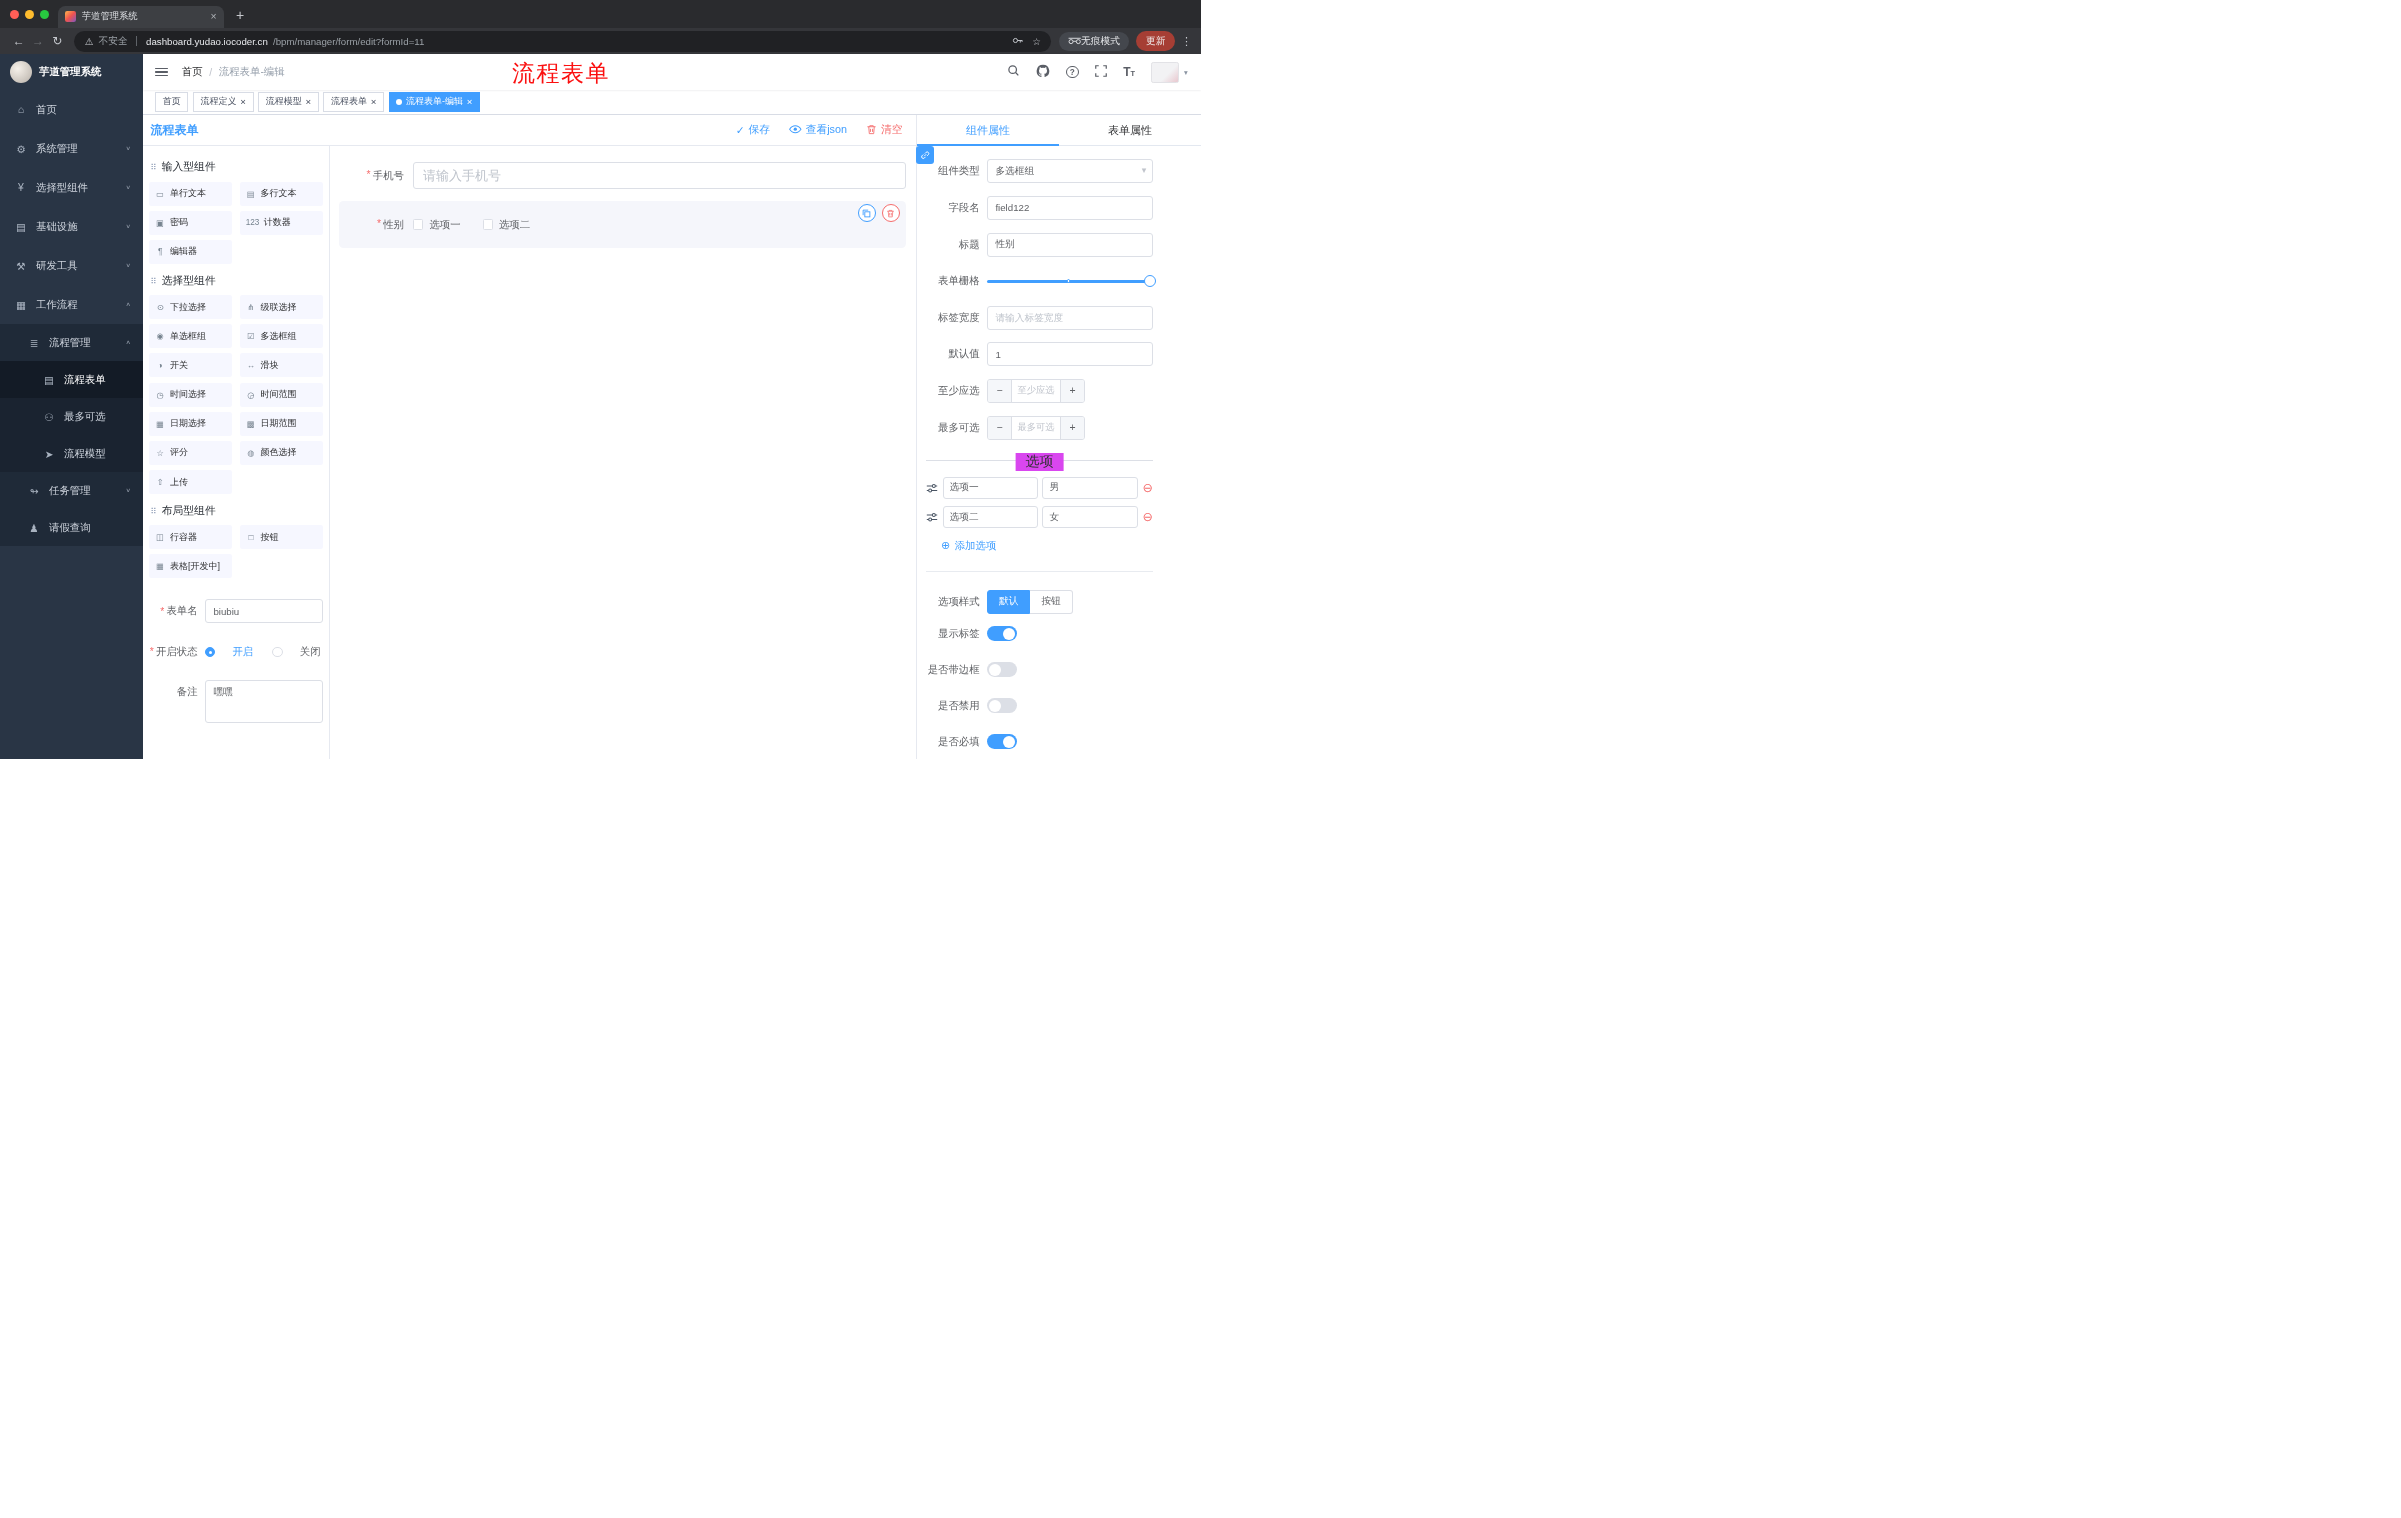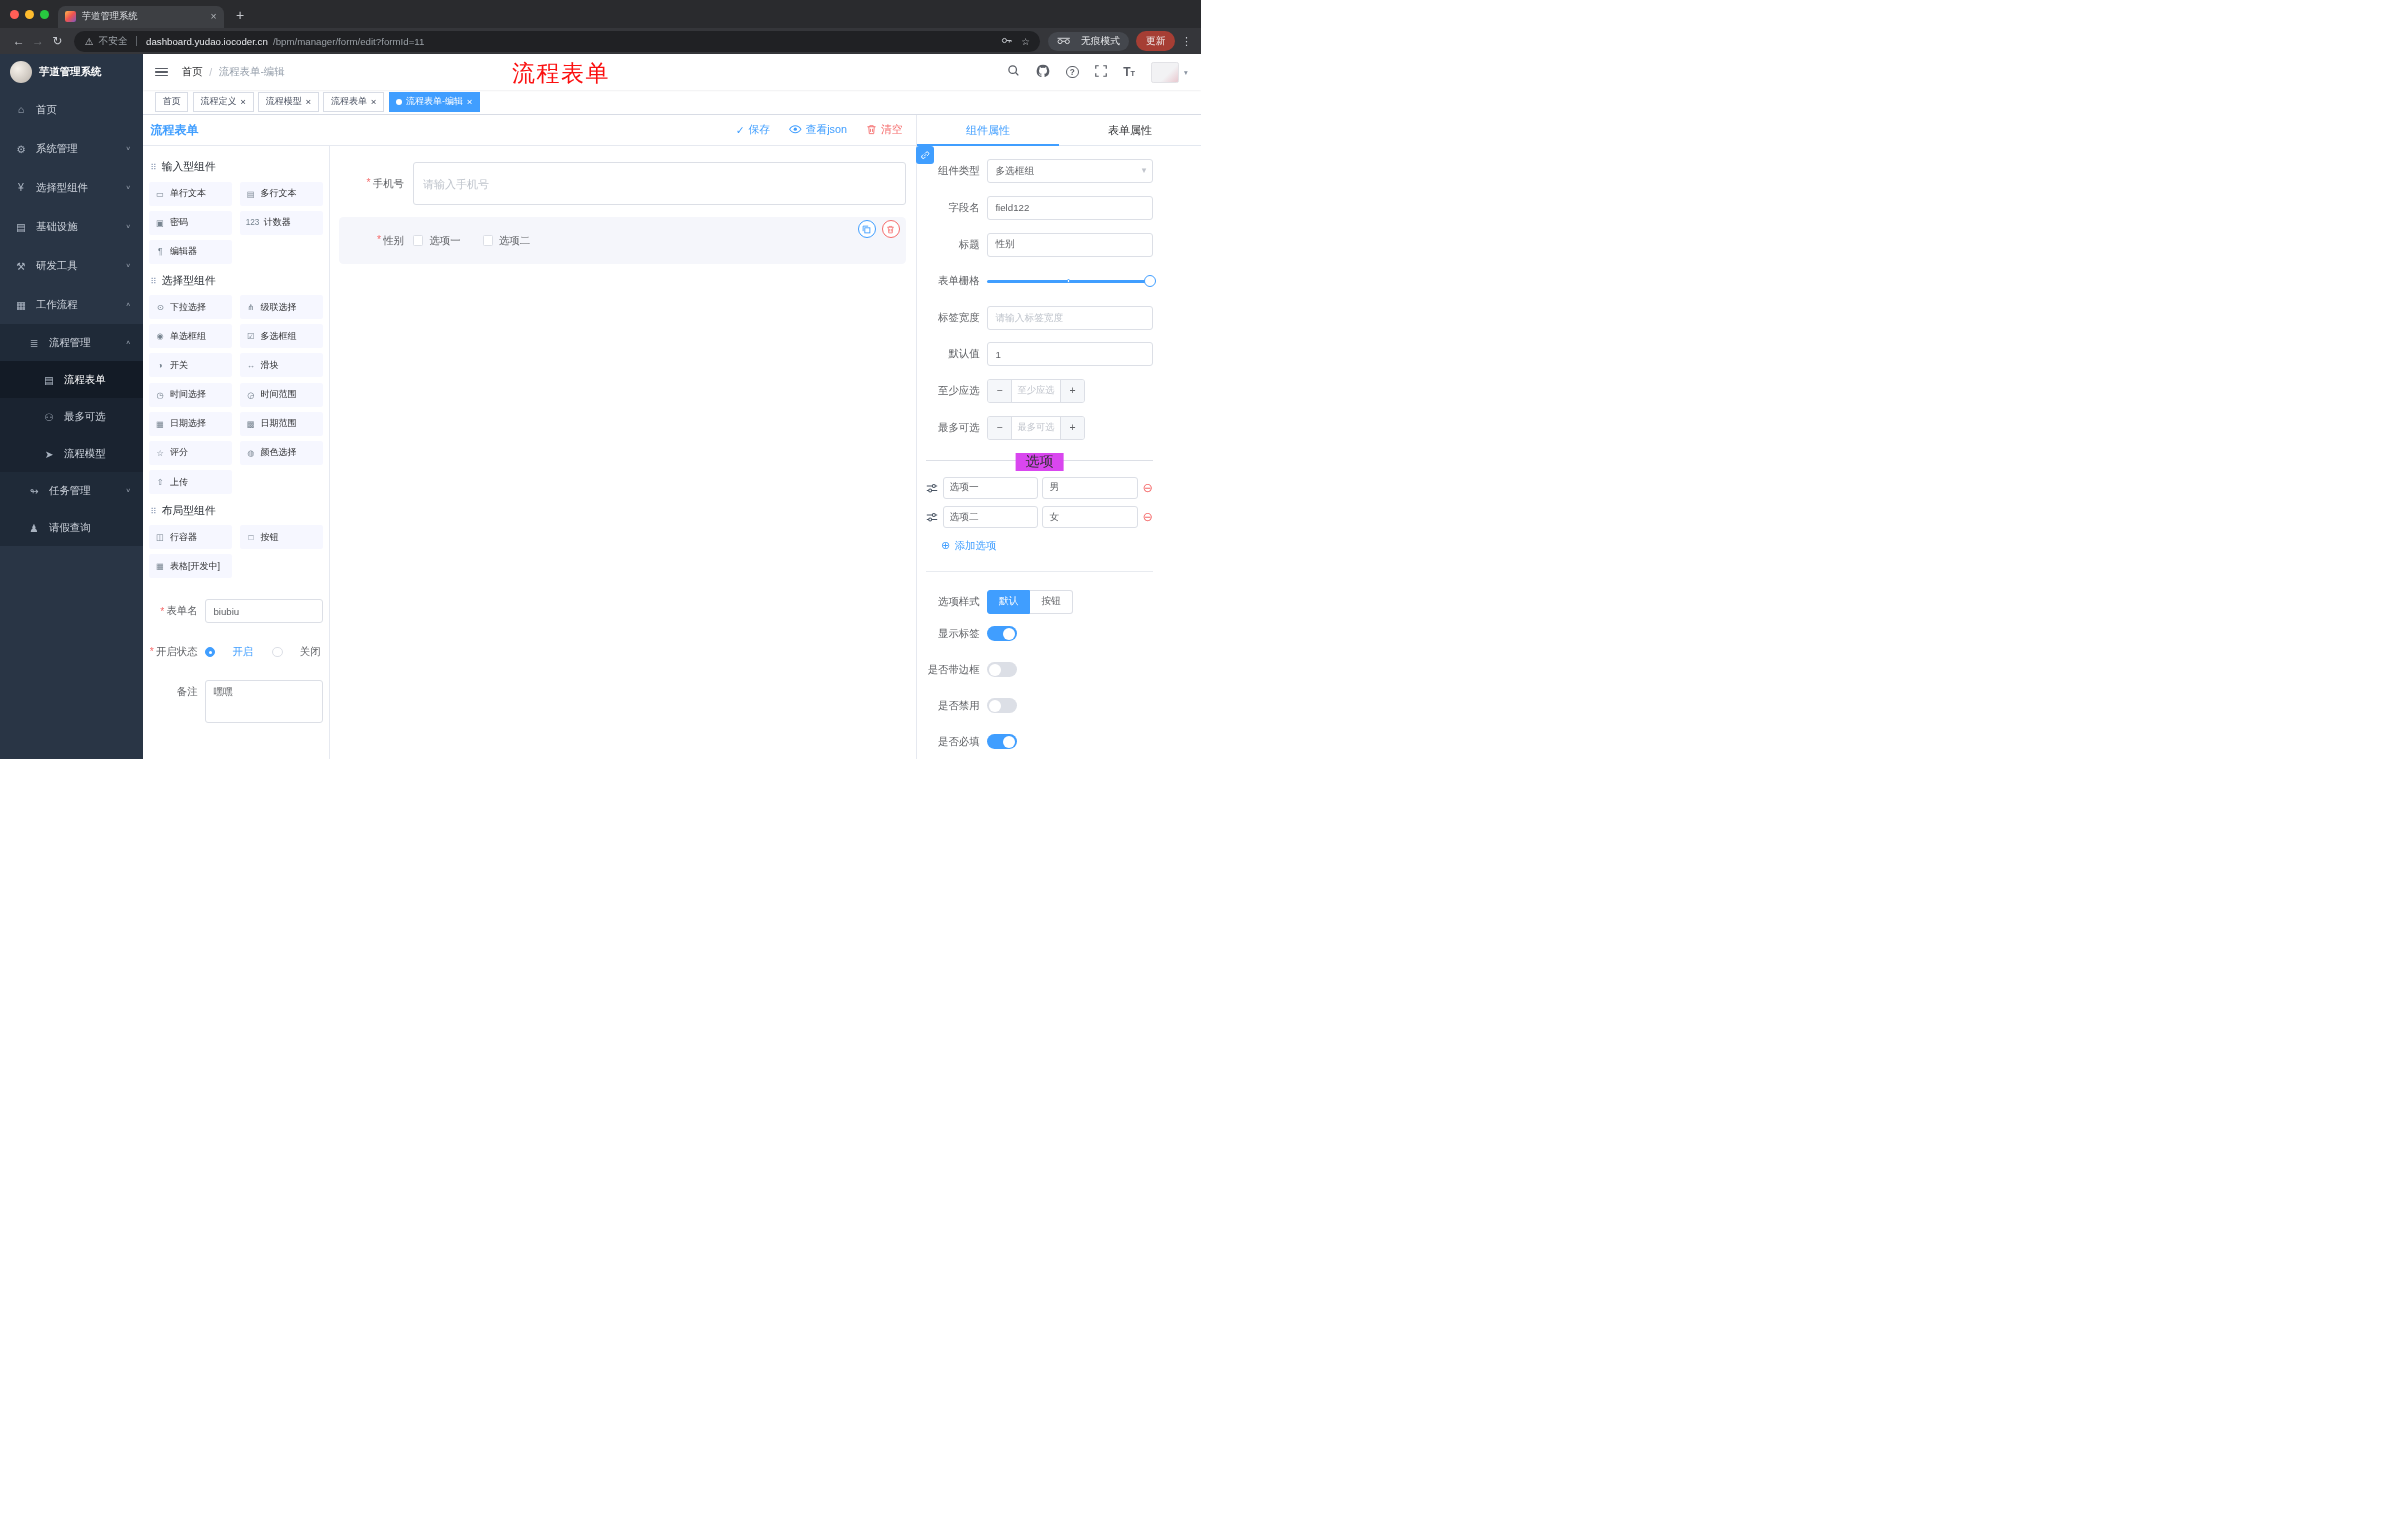--- a/index.html
+++ b/index.html
@@ -20,21 +20,21 @@
   .newtab { position:absolute; left:236px; bottom:5.2px; color:#c6c8cc; font-size:14px; line-height:1; }
   .toolbar { position:absolute; top:27.5px; left:0; right:0; height:27px; background:#35363a; display:flex; align-items:center; padding:0 9px; }
   .nav-btn { color:#c7cacf; font-size:12px; width:19.3px; text-align:center; flex:none; }
   .nav-btn.disabled { color:#6e7175; }
   .omnibox { flex:1; height:21px; margin:0 7.4px; background:#202124; border-radius:10.4px; display:flex; align-items:center; padding:0 10.4px; font-size:9.7px; color:#9aa0a6; gap:5.2px; min-width:0; }
   .warn-glyph { color:#c7cacf; font-size:9.7px; }
   .omni-sep { width:0.7px; height:10.4px; background:#5f6368; margin:0 3.7px; flex:none; }
   .url-host { color:#e8eaed; white-space:nowrap; }
   .url-path { color:#9aa0a6; white-space:nowrap; overflow:hidden; }
   .omni-right { margin-left:auto; display:flex; gap:9.7px; color:#c7cacf; align-items:center; }
-  .incog { display:flex; align-items:center; gap:11px; background:#44474d; border-radius:10.4px; padding:3px 9px; color:#e8eaed; font-size:9.7px; flex:none; margin-right:7.4px; }
+  .incog { display:flex; align-items:center; gap:0; background:#44474d; border-radius:10.4px; padding:3px 9px; color:#e8eaed; font-size:9.7px; flex:none; margin-right:7.4px; }
   .update-pill { background:#a63e34; color:#f2f2f2; border-radius:10.4px; padding:3.7px 9.7px; font-size:9.7px; flex:none; }
   .menu-dots { color:#c7cacf; font-size:11px; margin-left:6px; }
 
   
   .app { position:absolute; top:54px; left:0; right:0; bottom:0; }
 
   
   .sidebar { position:absolute; top:0; left:0; width:143px; height:100%; background:#293545; color:#cfd5de; overflow:hidden; }
   .logo-row { height:36px; display:flex; align-items:center; gap:7.4px; padding:0 9.7px; }
   .logo-avatar { width:22px; height:22px; border-radius:50%; background:radial-gradient(circle at 35% 35%,#f6f1ea,#b7b0a8); flex:none; }
@@ -103,21 +103,21 @@
   .rdot { width:10.4px; height:10.4px; border-radius:50%; border:0.7px solid #dcdfe6; background:#fff; position:relative; flex:none; }
   .radio.checked .rdot { border-color:#409eff; background:#409eff; }
   .radio.checked .rdot::after { content:""; position:absolute; left:3px; top:3px; width:3px; height:3px; border-radius:50%; background:#fff; }
   .radio.checked .rlabel { color:#409eff; }
   .ttextarea { width:100%; height:43px; border:0.7px solid #dcdfe6; border-radius:3px; padding:4.5px 7.4px; font-size:9.7px; color:#606266; resize:none; }
 
   
   .canvas { flex:1; padding:16.3px 10.4px 0 9px; min-width:0; }
   .crow { display:flex; align-items:center; }
   .clabel { width:74px; flex:none; display:flex; justify-content:flex-end; gap:2.2px; padding-right:9px; font-size:10.4px; color:#606266; white-space:nowrap; }
-  .cinput { flex:1; height:43px; border:0.7px solid #dcdfe6; border-radius:3px; padding:0 9px; font-size:11px; color:#606266; min-width:0; }
+  .cinput { flex:1; height:27px; border:0.7px solid #dcdfe6; border-radius:3px; padding:0 9px; font-size:13px; color:#606266; min-width:0; }
   .selected-item { position:relative; background:#f5f6fb; border-radius:4.5px; padding:16.3px 9px 16.3px 0; margin-top:12px; }
   .item-tools { position:absolute; top:3px; right:6px; display:flex; gap:6px; }
   .tool-btn { width:18px; height:18px; border-radius:50%; background:#fff; display:flex; align-items:center; justify-content:center; cursor:pointer; }
   .tool-copy { border:0.7px solid #409eff; color:#409eff; }
   .tool-del { border:0.7px solid #f56c6c; color:#f56c6c; }
   .cb-group { display:flex; gap:22px; align-items:center; }
   .checkbox { display:flex; gap:6px; align-items:center; font-size:10.4px; color:#606266; cursor:pointer; }
   .cbox { width:10.4px; height:10.4px; border:0.7px solid #dcdfe6; border-radius:1.5px; background:#fff; flex:none; }
 
   

